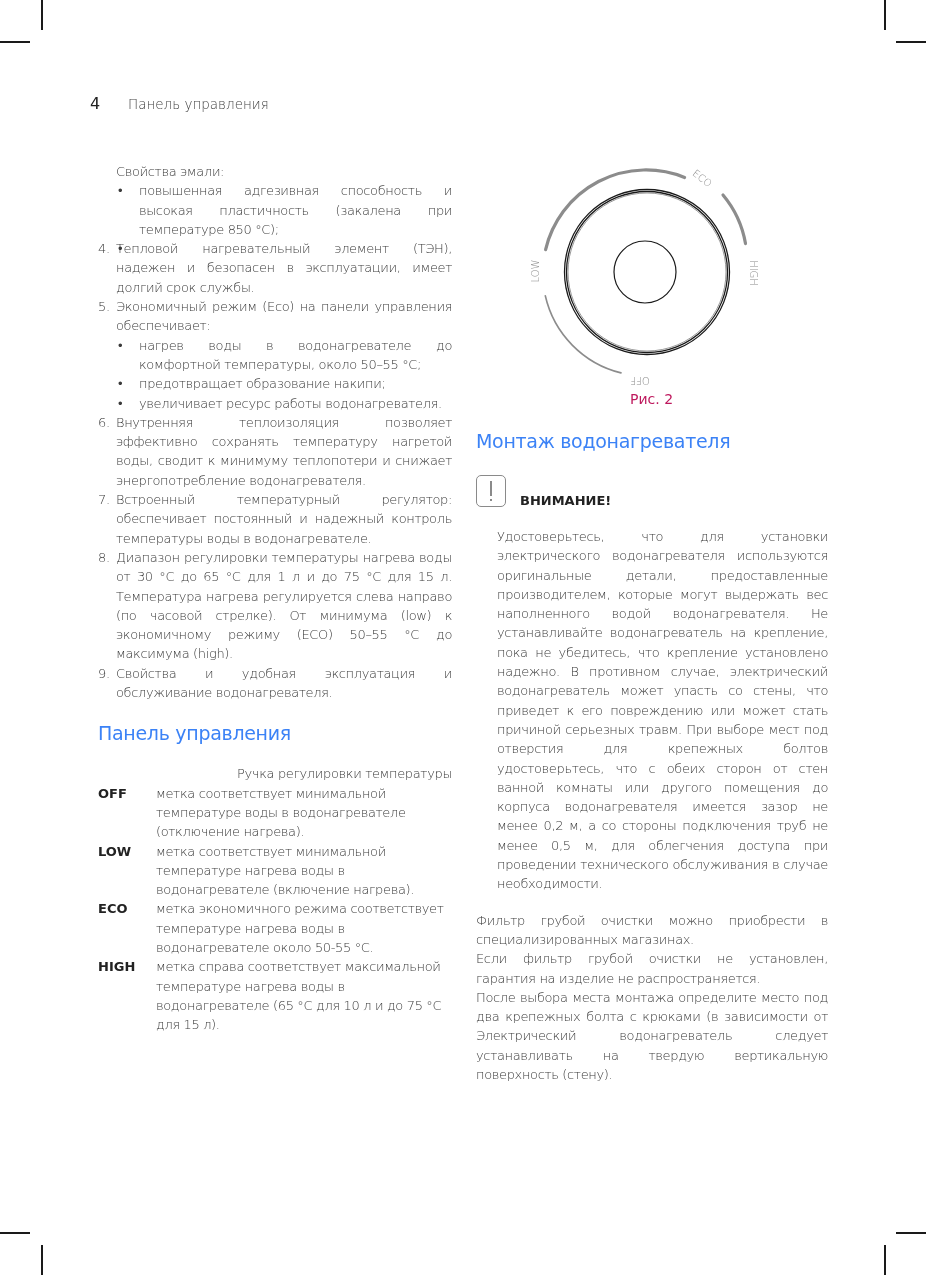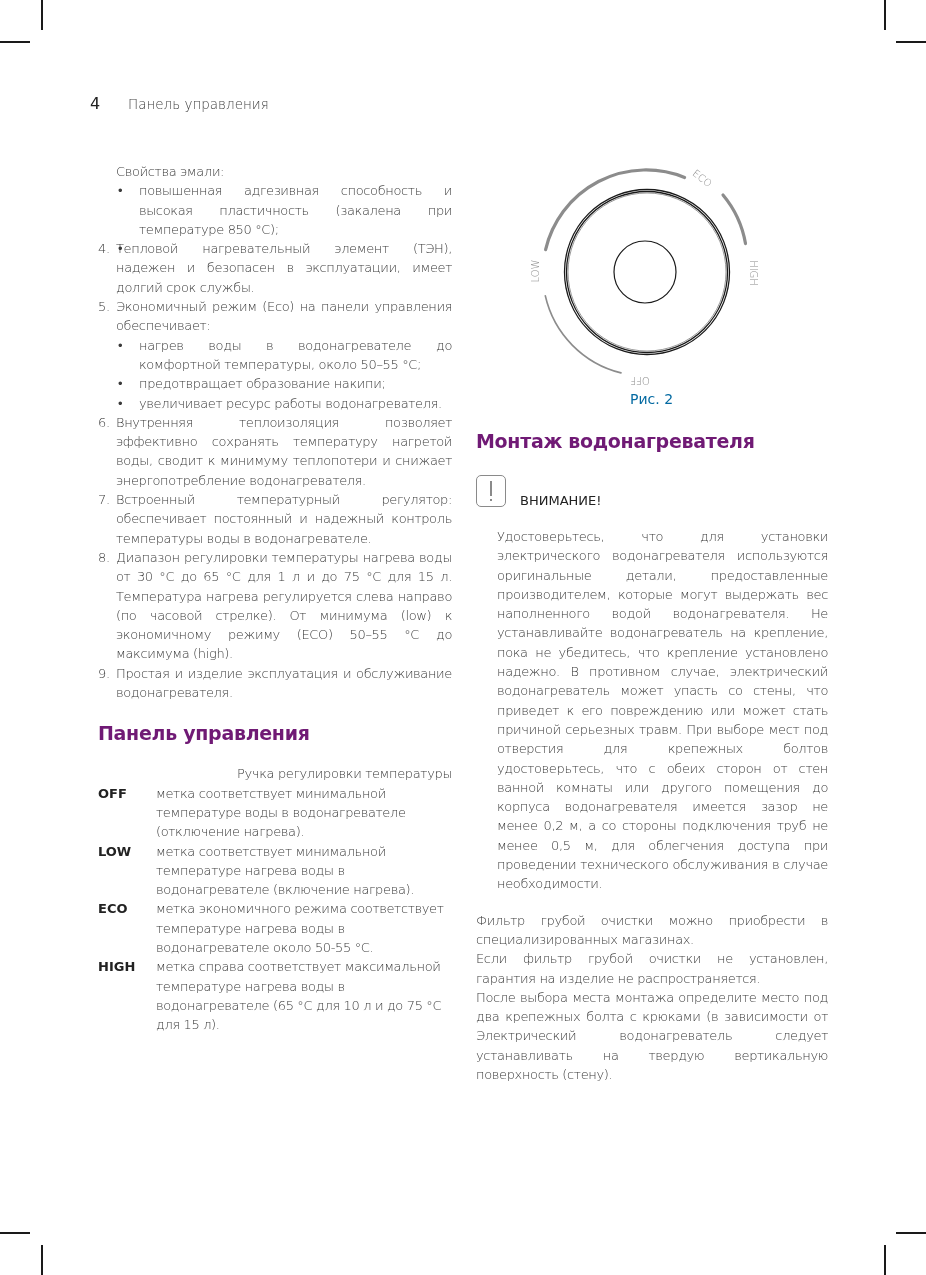--- a/index.html
+++ b/index.html
@@ -10,33 +10,33 @@
   .header .title{position:absolute;left:38px;top:0;white-space:nowrap;font-weight:300;}
   .col{position:absolute;font-size:13px;line-height:19.3px;letter-spacing:-0.35px;font-weight:300;color:#3a3a3a;}
   .left{left:98px;top:162px;width:354px;}
   .right{left:476px;top:429px;width:352px;}
   p{margin:0;text-align:justify;}
   .intro{padding-left:18px;}
   .bullet{position:relative;padding-left:41px;text-align:justify;}
   .bullet .dot{position:absolute;left:20px;top:0;}
   .item{position:relative;padding-left:18px;text-align:justify;}
   .item .n{position:absolute;left:0;top:0;}
-  h2{margin:0;font-size:19px;font-weight:bold;color:#701a75;letter-spacing:-0.3px;line-height:24px;}
+  h2{margin:0;font-size:19px;font-weight:normal;color:#3b82f6;letter-spacing:-0.3px;line-height:24px;}
   .h2-left{margin-top:19px;margin-bottom:19px;}
   .defrow{position:relative;padding-left:58px;text-align:left;}
   .defrow .k{position:absolute;left:0;top:0;font-weight:bold;color:#222;letter-spacing:0;}
   .warn{position:relative;height:40px;margin-top:16px;}
   .warn-icon{position:absolute;left:0;top:6px;width:30px;height:32px;border:1.5px solid #8a8a8a;border-radius:5px;box-sizing:border-box;}
   .warn-icon .bar{position:absolute;left:13px;top:5px;width:2px;height:15px;background:#8a8a8a;}
   .warn-icon .pt{position:absolute;left:13px;top:23px;width:2px;height:2px;background:#8a8a8a;}
-  .warn-title{position:absolute;left:44px;top:22px;font-weight:normal;color:#222;font-size:13px;letter-spacing:0;}
+  .warn-title{position:absolute;left:44px;top:22px;font-weight:bold;color:#222;font-size:13px;letter-spacing:0;}
   .warn-body{padding-left:21px;margin-top:18px;}
   .after{margin-top:17px;}
   .dial{position:absolute;left:518px;top:155px;width:250px;height:240px;}
-  .caption{position:absolute;left:630px;top:391px;font-size:14px;color:#0369a1;font-weight:normal;}
+  .caption{position:absolute;left:630px;top:391px;font-size:14px;color:#be185d;font-weight:normal;}
 </style>
 </head>
 <body>
 
 <div class="crop" style="left:41px;top:0;width:1.5px;height:30px;"></div>
 <div class="crop" style="left:0;top:41px;width:30px;height:1.5px;"></div>
 <div class="crop" style="left:884px;top:0;width:1.5px;height:30px;"></div>
 <div class="crop" style="left:896px;top:41px;width:30px;height:1.5px;"></div>
 <div class="crop" style="left:0;top:1232px;width:30px;height:1.5px;"></div>
 <div class="crop" style="left:41px;top:1245px;width:1.5px;height:30px;"></div>
@@ -54,21 +54,21 @@
   <div class="bullet"><span class="dot">•</span></div>
 
   <div class="item"><span class="n">4.</span><span>Тепловой нагревательный элемент (ТЭН), надежен и безопасен в эксплуатации, имеет долгий срок службы.</span></div>
   <div class="item"><span class="n">5.</span><span>Экономичный режим (Eco) на панели управления обеспечивает:</span></div>
   <div class="bullet"><span class="dot">•</span><span>нагрев воды в водонагревателе до комфортной температуры, около 50–55 °C;</span></div>
   <div class="bullet"><span class="dot">•</span><span>предотвращает образование накипи;</span></div>
   <div class="bullet"><span class="dot">•</span><span>увеличивает ресурс работы водонагревателя.</span></div>
   <div class="item"><span class="n">6.</span><span>Внутренняя теплоизоляция позволяет эффективно сохранять температуру нагретой воды, сводит к минимуму теплопотери и снижает энергопотребление водонагревателя.</span></div>
   <div class="item"><span class="n">7.</span><span>Встроенный температурный регулятор: обеспечивает постоянный и надежный контроль температуры воды в водонагревателе.</span></div>
   <div class="item"><span class="n">8.</span><span>Диапазон регулировки температуры нагрева воды от 30 °C до 65 °C для 1 л и до 75 °C для 15 л. Температура нагрева регулируется слева направо (по часовой стрелке). От минимума (low) к экономичному режиму (ECO) 50–55 °C до максимума (high).</span></div>
-  <div class="item"><span class="n">9.</span><span>Простая и изделие эксплуатация и обслуживание водонагревателя.</span></div>
+  <div class="item"><span class="n">9.</span><span>Свойства и удобная эксплуатация и обслуживание водонагревателя.</span></div>
 
   <h2 class="h2-left">Панель управления</h2>
 
   <p style="text-align:right;">Ручка регулировки температуры</p>
   <div class="defrow"><span class="k">OFF</span><span>метка соответствует минимальной температуре воды в водонагревателе (отключение нагрева).</span></div>
   <div class="defrow"><span class="k">LOW</span><span>метка соответствует минимальной температуре нагрева воды в водонагревателе (включение нагрева).</span></div>
   <div class="defrow"><span class="k">ECO</span><span>метка экономичного режима соответствует температуре нагрева воды в водонагревателе около 50-55 °C.</span></div>
   <div class="defrow"><span class="k">HIGH</span><span>метка справа соответствует максимальной температуре нагрева воды в водонагревателе (65 °C для 10 л и до 75 °C для 15 л).</span></div>
 </div>
 

